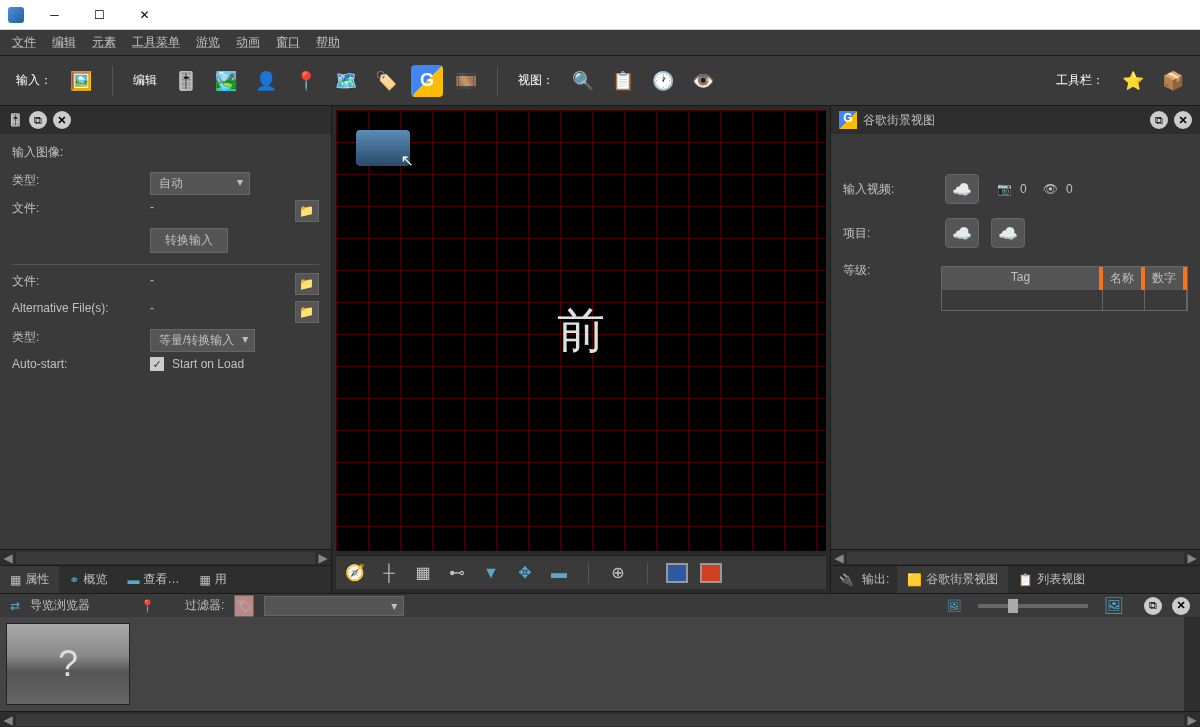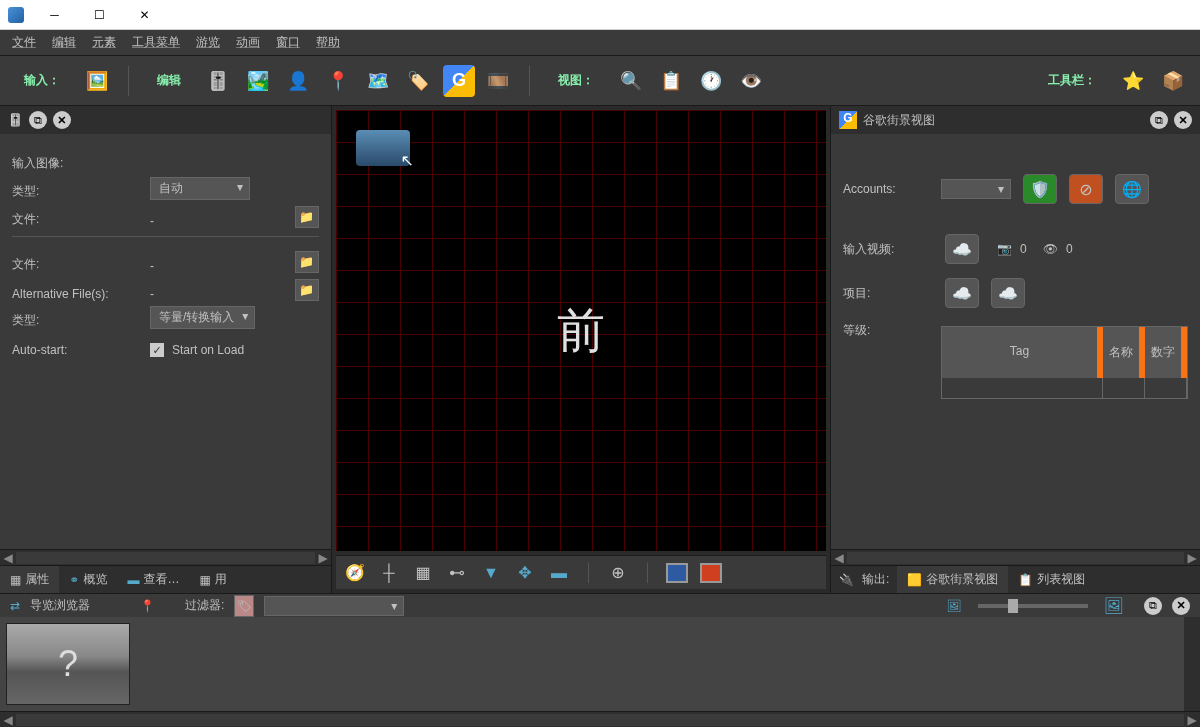--- a/index.html
+++ b/index.html
@@ -4,33 +4,33 @@
 <style>
 *{box-sizing:border-box;margin:0;padding:0;font-family:"Microsoft YaHei",Arial,sans-serif;font-size:12px;color:#c0c0c0;user-select:none}
 body{background:#2a2a2a;width:1200px;height:727px;overflow:hidden;display:flex;flex-direction:column}
 .titlebar{background:#fff;height:30px;display:flex;align-items:center;padding:0 8px;border-bottom:1px solid #d0d0d0}
 .titlebar .logo{width:16px;height:16px;background:linear-gradient(135deg,#4a90d9,#2060a0);border-radius:3px;margin-right:8px}
 .titlebar .title{color:#000;flex:1}
 .winbtn{width:45px;height:30px;display:flex;align-items:center;justify-content:center;color:#000}
 .menubar{background:#3a3a3a;height:26px;display:flex;align-items:center;padding:0 4px;border-bottom:1px solid #1a1a1a}
 .menuitem{padding:4px 8px;text-decoration:underline;text-decoration-color:#777}
 .toolbar{background:#3a3a3a;height:50px;display:flex;align-items:center;padding:0 10px;border-bottom:1px solid #1a1a1a;gap:8px}
-.tlabel{color:#86efac;font-weight:bold;margin:0 14px}
+.tlabel{color:#ffffff;font-weight:normal;margin:0 6px}
 .tbtn{width:32px;height:32px;border-radius:4px;display:flex;align-items:center;justify-content:center;font-size:18px}
 .spacer{flex:1}
 .sep{width:1px;height:30px;background:#555;margin:0 6px}
 .mainarea{flex:1;display:flex;background:#2a2a2a;min-height:0}
 .leftpanel{width:332px;background:#3a3a3a;display:flex;flex-direction:column;border-right:1px solid #1a1a1a}
 .panelhdr{height:28px;background:#2e2e2e;display:flex;align-items:center;padding:0 8px;gap:6px}
 .panelhdr .phtitle{flex:1}
 .iconbtn{width:18px;height:18px;border-radius:9px;display:flex;align-items:center;justify-content:center;font-size:11px}
 .iconbtn.pop{background:#ccc;color:#000}
 .iconbtn.cls{background:#ccc;color:#000;font-weight:bold}
 .panelbody{flex:1;padding:10px 12px;overflow:auto}
-.formrow{display:flex;align-items:flex-end;height:28px;gap:8px}
+.formrow{display:flex;align-items:flex-start;height:28px;gap:8px}
 .formrow .lbl{width:130px}
 .formrow .val{flex:1}
 .dropdown{background:#555;border:1px solid #666;padding:2px 20px 2px 8px;position:relative;min-width:100px;display:inline-block}
 .dropdown::after{content:"▾";position:absolute;right:6px;top:2px}
 .btn{background:#555;border:1px solid #666;padding:3px 14px;display:inline-block}
 .smicon{width:24px;height:22px;background:#555;border:1px solid #666;display:inline-flex;align-items:center;justify-content:center}
 .hr{height:1px;background:#555;margin:8px 0}
 .info{width:16px;height:16px;background:#2d7cd6;border-radius:8px;color:#fff;display:inline-flex;align-items:center;justify-content:center;font-size:10px;font-weight:bold;margin-left:4px}
 .chk{width:14px;height:14px;background:#ccc;display:inline-flex;align-items:center;justify-content:center;color:#333;font-size:11px}
 .hscroll{height:16px;background:#2e2e2e;display:flex;align-items:center;border-top:1px solid #1a1a1a}
@@ -48,21 +48,21 @@
 .vptoolbar{height:34px;background:#3a3a3a;display:flex;align-items:center;padding:0 8px;gap:12px;border-top:1px solid #1a1a1a;margin:0 4px 4px 4px}
 .vpbtn{width:22px;height:22px;display:flex;align-items:center;justify-content:center;font-size:16px}
 .colorbox{width:22px;height:20px;border:2px solid #999}
 .rightpanel{width:370px;background:#3a3a3a;display:flex;flex-direction:column;border-left:1px solid #1a1a1a}
 .rbody{flex:1;padding:10px 12px}
 .rbtn{width:34px;height:30px;background:#555;border:1px solid #666;border-radius:4px;display:inline-flex;align-items:center;justify-content:center;margin-left:4px;font-size:16px}
 .rrow{display:flex;align-items:center;margin:14px 0;gap:8px}
 .rrow .rlbl{width:90px}
 .table{border:1px solid #666;margin-top:4px}
 .th{background:#555;display:flex}
-.th>div{padding:17px 6px;border-right:6px solid #f97316;text-align:center}
+.th>div{padding:3px 6px;border-right:4px solid #f97316;text-align:center}
 .td{display:flex;height:20px}
 .td>div{border-right:1px solid #666}
 .bottombar{height:118px;background:#3a3a3a;border-top:1px solid #1a1a1a;display:flex;flex-direction:column}
 .bbhdr{height:30px;display:flex;align-items:center;padding:0 10px;gap:10px}
 .bbbody{flex:1;background:#444;padding:6px;display:flex}
 .thumbimg{width:124px;height:82px;background:linear-gradient(#aaa 0%,#888 40%,#555 60%,#666 100%);border:1px solid #222;position:relative}
 .thumbimg::after{content:"?";position:absolute;top:50%;left:50%;transform:translate(-50%,-50%);font-size:36px;color:#ddd}
 .vscroll{width:16px;background:#2e2e2e}
 .slider{width:110px;height:4px;background:#666;position:relative;margin:0 6px}
 .slider .knob{width:10px;height:14px;background:#aaa;position:absolute;top:-5px;left:30px}
@@ -127,20 +127,24 @@
         </div>
       <div class="formrow">
         <span class="lbl">类型:</span>
         <span class="dropdown">自动</span>
       </div>
       <div class="formrow">
         <span class="lbl">文件:</span>
         <span class="val">-</span>
         <span class="smicon">📁</span>
       </div>
+      <div class="formrow">
+        <span class="lbl"></span>
+        <span class="btn">转换输入</span>
+      </div>
       <div class="hr"></div>
       <div class="formrow">
         <span class="lbl">文件:</span>
         <span class="val">-</span>
         <span class="smicon">📁</span>
       </div>
       <div class="formrow">
         <span class="lbl">Alternative File(s):</span>
         <span class="val">-</span>
         <span class="smicon">📁</span>
@@ -204,27 +208,20 @@
 
   <div class="rightpanel">
     <div class="panelhdr">
       <span style="background:linear-gradient(135deg,#4285f4 50%,#fbbc05 50%);width:18px;height:18px;color:#fff;text-align:center;font-weight:bold">G</span>
       <span class="phtitle">谷歌街景视图</span>
       <div class="iconbtn pop">⧉</div>
       <div class="iconbtn cls">✕</div>
     </div>
     <div class="rbody">
       <div class="rrow" style="margin-top:30px">
-        <span class="rlbl">Accounts:</span>
-        <span class="dropdown" style="min-width:70px">&nbsp;</span>
-        <span class="rbtn" style="background:#2a8a2a">🛡️</span>
-        <span class="rbtn" style="background:#c05020">⊘</span>
-        <span class="rbtn">🌐</span>
-      </div>
-      <div class="rrow" style="margin-top:30px">
         <span class="rlbl">输入视频:</span>
         <span class="rbtn">☁️</span>
         <span style="margin-left:10px">📷</span>
         <span>0</span>
         <span style="margin-left:8px">👁</span>
         <span>0</span>
       </div>
       <div class="rrow">
         <span class="rlbl">项目:</span>
         <span class="rbtn">☁️</span>

